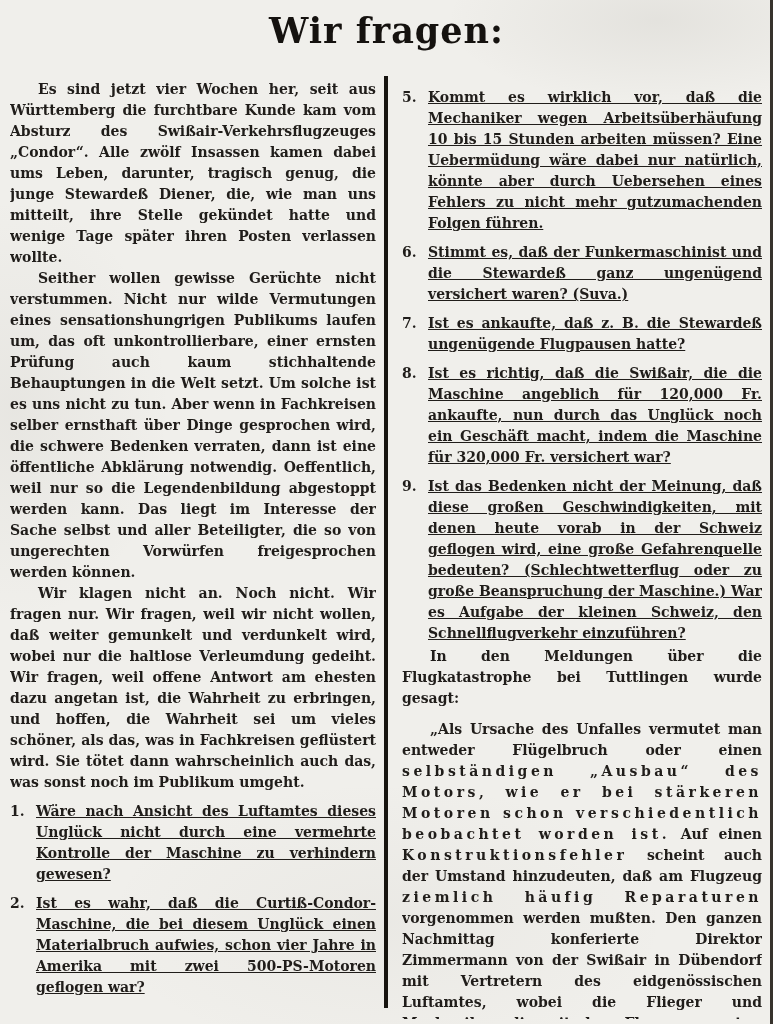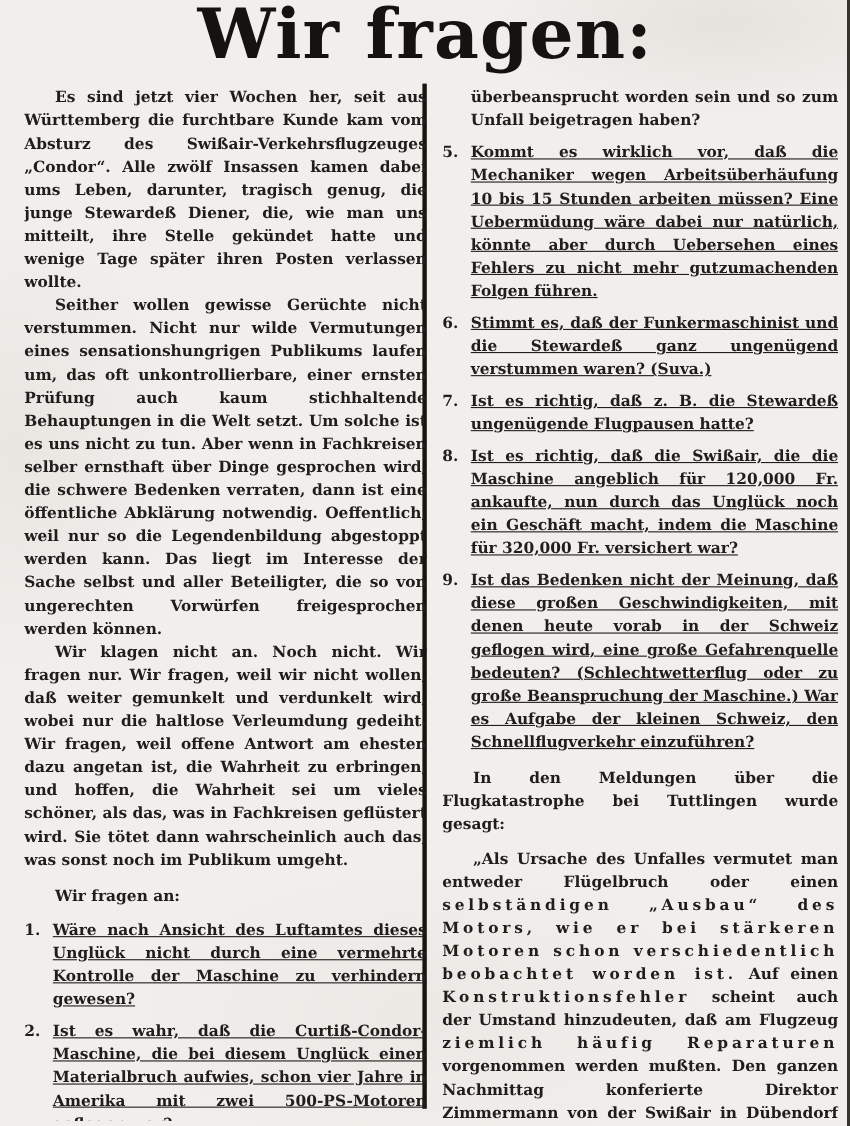--- a/index.html
+++ b/index.html
@@ -14,95 +14,93 @@
     background:
       radial-gradient(ellipse 300px 120px at 85% 2%, rgba(120,115,105,0.10), rgba(0,0,0,0) 70%),
       radial-gradient(ellipse 220px 300px at 2% 40%, rgba(130,125,115,0.08), rgba(0,0,0,0) 70%),
       radial-gradient(ellipse 400px 200px at 50% 90%, rgba(140,135,125,0.06), rgba(0,0,0,0) 70%),
       #f0efeb;
     overflow:hidden;
   }
   .title{
     position:absolute;top:0;left:0;width:100%;
     margin:0;text-align:center;
-    font-size:63px;line-height:62px;font-weight:700;
+    font-size:35px;line-height:62px;font-weight:700;
     letter-spacing:1px;
     color:#15120f;
   }
   .divider{
     position:absolute;left:384px;top:76px;width:4px;height:932px;
     background:#17140f;
   }
   .edge-line{
     position:absolute;right:0;top:0;width:3px;height:1024px;
     background:#37332d;
   }
   .col{
     position:absolute;top:79px;
     font-size:14px;line-height:21px;font-weight:700;
     overflow:hidden;
   }
-  .col.left{left:22px;width:366px;height:940px;}
+  .col.left{left:10px;width:366px;height:940px;}
   .col.right{left:402px;width:360px;height:940px;}
   .para{margin:0;text-align:justify;}
   .para.indent{text-indent:28px;}
   .para.continuation{margin-left:26px;margin-bottom:8px;}
   .section-heading{
     margin:12px 0 10px 28px;
     font-weight:700;
   }
   .question{
     display:flex;
     margin:8px 0 0 0;
   }
   .qnum{
     flex:none;width:26px;
     font-weight:700;
   }
   .qtext{
     flex:1;text-align:justify;text-decoration:underline;
   }
-  .mid-para{margin-top:12px;}
+  .mid-para{margin-top:2px;}
   .quote-para{margin-top:10px;}
   .spaced{letter-spacing:3.5px;}
 </style>
 </head>
 <body>
 
 <div class="page">
   <h1 class="title">Wir fragen:</h1>
   <div class="divider"></div>
   <div class="edge-line"></div>
   <div class="col left" id="left-col">
       <p class="para indent">Es sind jetzt vier Wochen her, seit aus Württemberg die furchtbare Kunde kam vom Absturz des Swißair-Verkehrsflugzeuges „Condor“. Alle zwölf Insassen kamen dabei ums Leben, darunter, tragisch genug, die junge Stewardeß Diener, die, wie man uns mitteilt, ihre Stelle gekündet hatte und wenige Tage später ihren Posten verlassen wollte.</p>
       <p class="para indent">Seither wollen gewisse Gerüchte nicht verstummen. Nicht nur wilde Vermutungen eines sensationshungrigen Publikums laufen um, das oft unkontrollierbare, einer ernsten Prüfung auch kaum stichhaltende Behauptungen in die Welt setzt. Um solche ist es uns nicht zu tun. Aber wenn in Fachkreisen selber ernsthaft über Dinge gesprochen wird, die schwere Bedenken verraten, dann ist eine öffentliche Abklärung notwendig. Oeffentlich, weil nur so die Legendenbildung abgestoppt werden kann. Das liegt im Interesse der Sache selbst und aller Beteiligter, die so von ungerechten Vorwürfen freigesprochen werden können.</p>
       <p class="para indent">Wir klagen nicht an. Noch nicht. Wir fragen nur. Wir fragen, weil wir nicht wollen, daß weiter gemunkelt und verdunkelt wird, wobei nur die haltlose Verleumdung gedeiht. Wir fragen, weil offene Antwort am ehesten dazu angetan ist, die Wahrheit zu erbringen, und hoffen, die Wahrheit sei um vieles schöner, als das, was in Fachkreisen geflüstert wird. Sie tötet dann wahrscheinlich auch das, was sonst noch im Publikum umgeht.</p>
-      <div class="section-heading">Wir fragen an:</div>
       <div class="question">
         <span class="qnum">1.</span>
         <span class="qtext">Wäre nach Ansicht des Luftamtes dieses Unglück nicht durch eine vermehrte Kontrolle der Maschine zu verhindern gewesen?</span>
       </div>
       <div class="question">
         <span class="qnum">2.</span>
         <span class="qtext">Ist es wahr, daß die Curtiß-Condor-Maschine, die bei diesem Unglück einen Materialbruch aufwies, schon vier Jahre in Amerika mit zwei 500-PS-Motoren geflogen war?</span>
       </div>
     </div>
   <div class="col right" id="right-col">
-      <p class="para continuation">überbeansprucht worden sein und so zum Unfall beigetragen haben?</p>
       <div class="question">
         <span class="qnum">5.</span>
         <span class="qtext">Kommt es wirklich vor, daß die Mechaniker wegen Arbeitsüberhäufung 10 bis 15 Stunden arbeiten müssen? Eine Uebermüdung wäre dabei nur natürlich, könnte aber durch Uebersehen eines Fehlers zu nicht mehr gutzumachenden Folgen führen.</span>
       </div>
       <div class="question">
         <span class="qnum">6.</span>
-        <span class="qtext">Stimmt es, daß der Funkermaschinist und die Stewardeß ganz ungenügend verstummen waren? (Suva.)</span>
+        <span class="qtext">Stimmt es, daß der Funkermaschinist und die Stewardeß ganz ungenügend versichert waren? (Suva.)</span>
       </div>
       <div class="question">
         <span class="qnum">7.</span>
-        <span class="qtext">Ist es richtig, daß z. B. die Stewardeß ungenügende Flugpausen hatte?</span>
+        <span class="qtext">Ist es ankaufte, daß z. B. die Stewardeß ungenügende Flugpausen hatte?</span>
       </div>
       <div class="question">
         <span class="qnum">8.</span>
         <span class="qtext">Ist es richtig, daß die Swißair, die die Maschine angeblich für 120,000 Fr. ankaufte, nun durch das Unglück noch ein Geschäft macht, indem die Maschine für 320,000 Fr. versichert war?</span>
       </div>
       <div class="question">
         <span class="qnum">9.</span>
         <span class="qtext">Ist das Bedenken nicht der Meinung, daß diese großen Geschwindigkeiten, mit denen heute vorab in der Schweiz geflogen wird, eine große Gefahrenquelle bedeuten? (Schlechtwetterflug oder zu große Beanspruchung der Maschine.) War es Aufgabe der kleinen Schweiz, den Schnellflugverkehr einzuführen?</span>
       </div>
       <p class="para indent mid-para">In den Meldungen über die Flugkatastrophe bei Tuttlingen wurde gesagt:</p>

